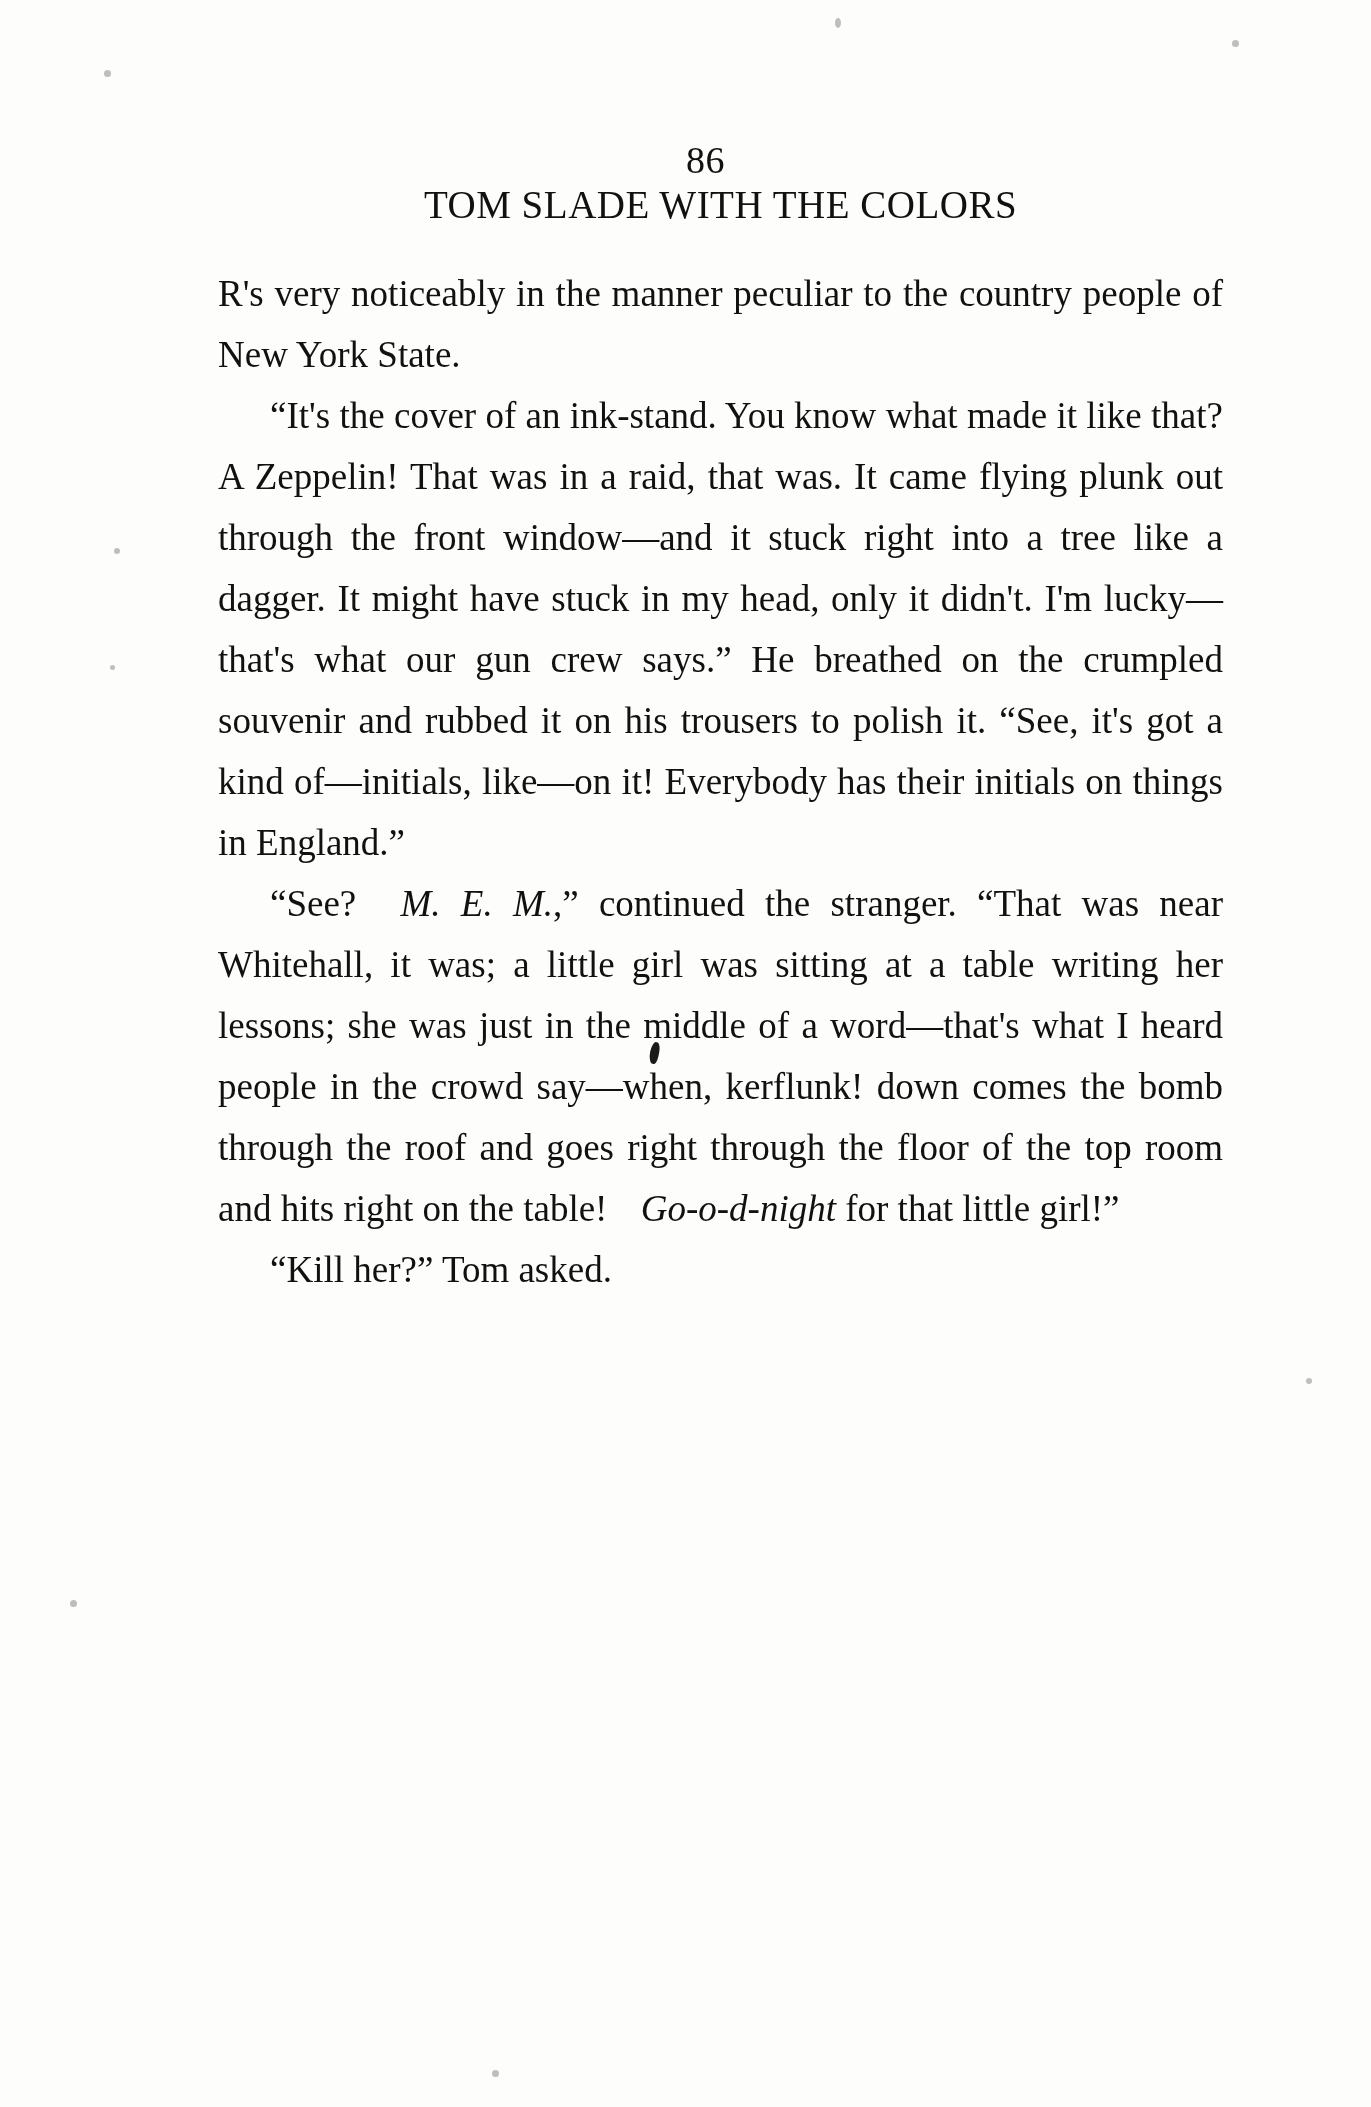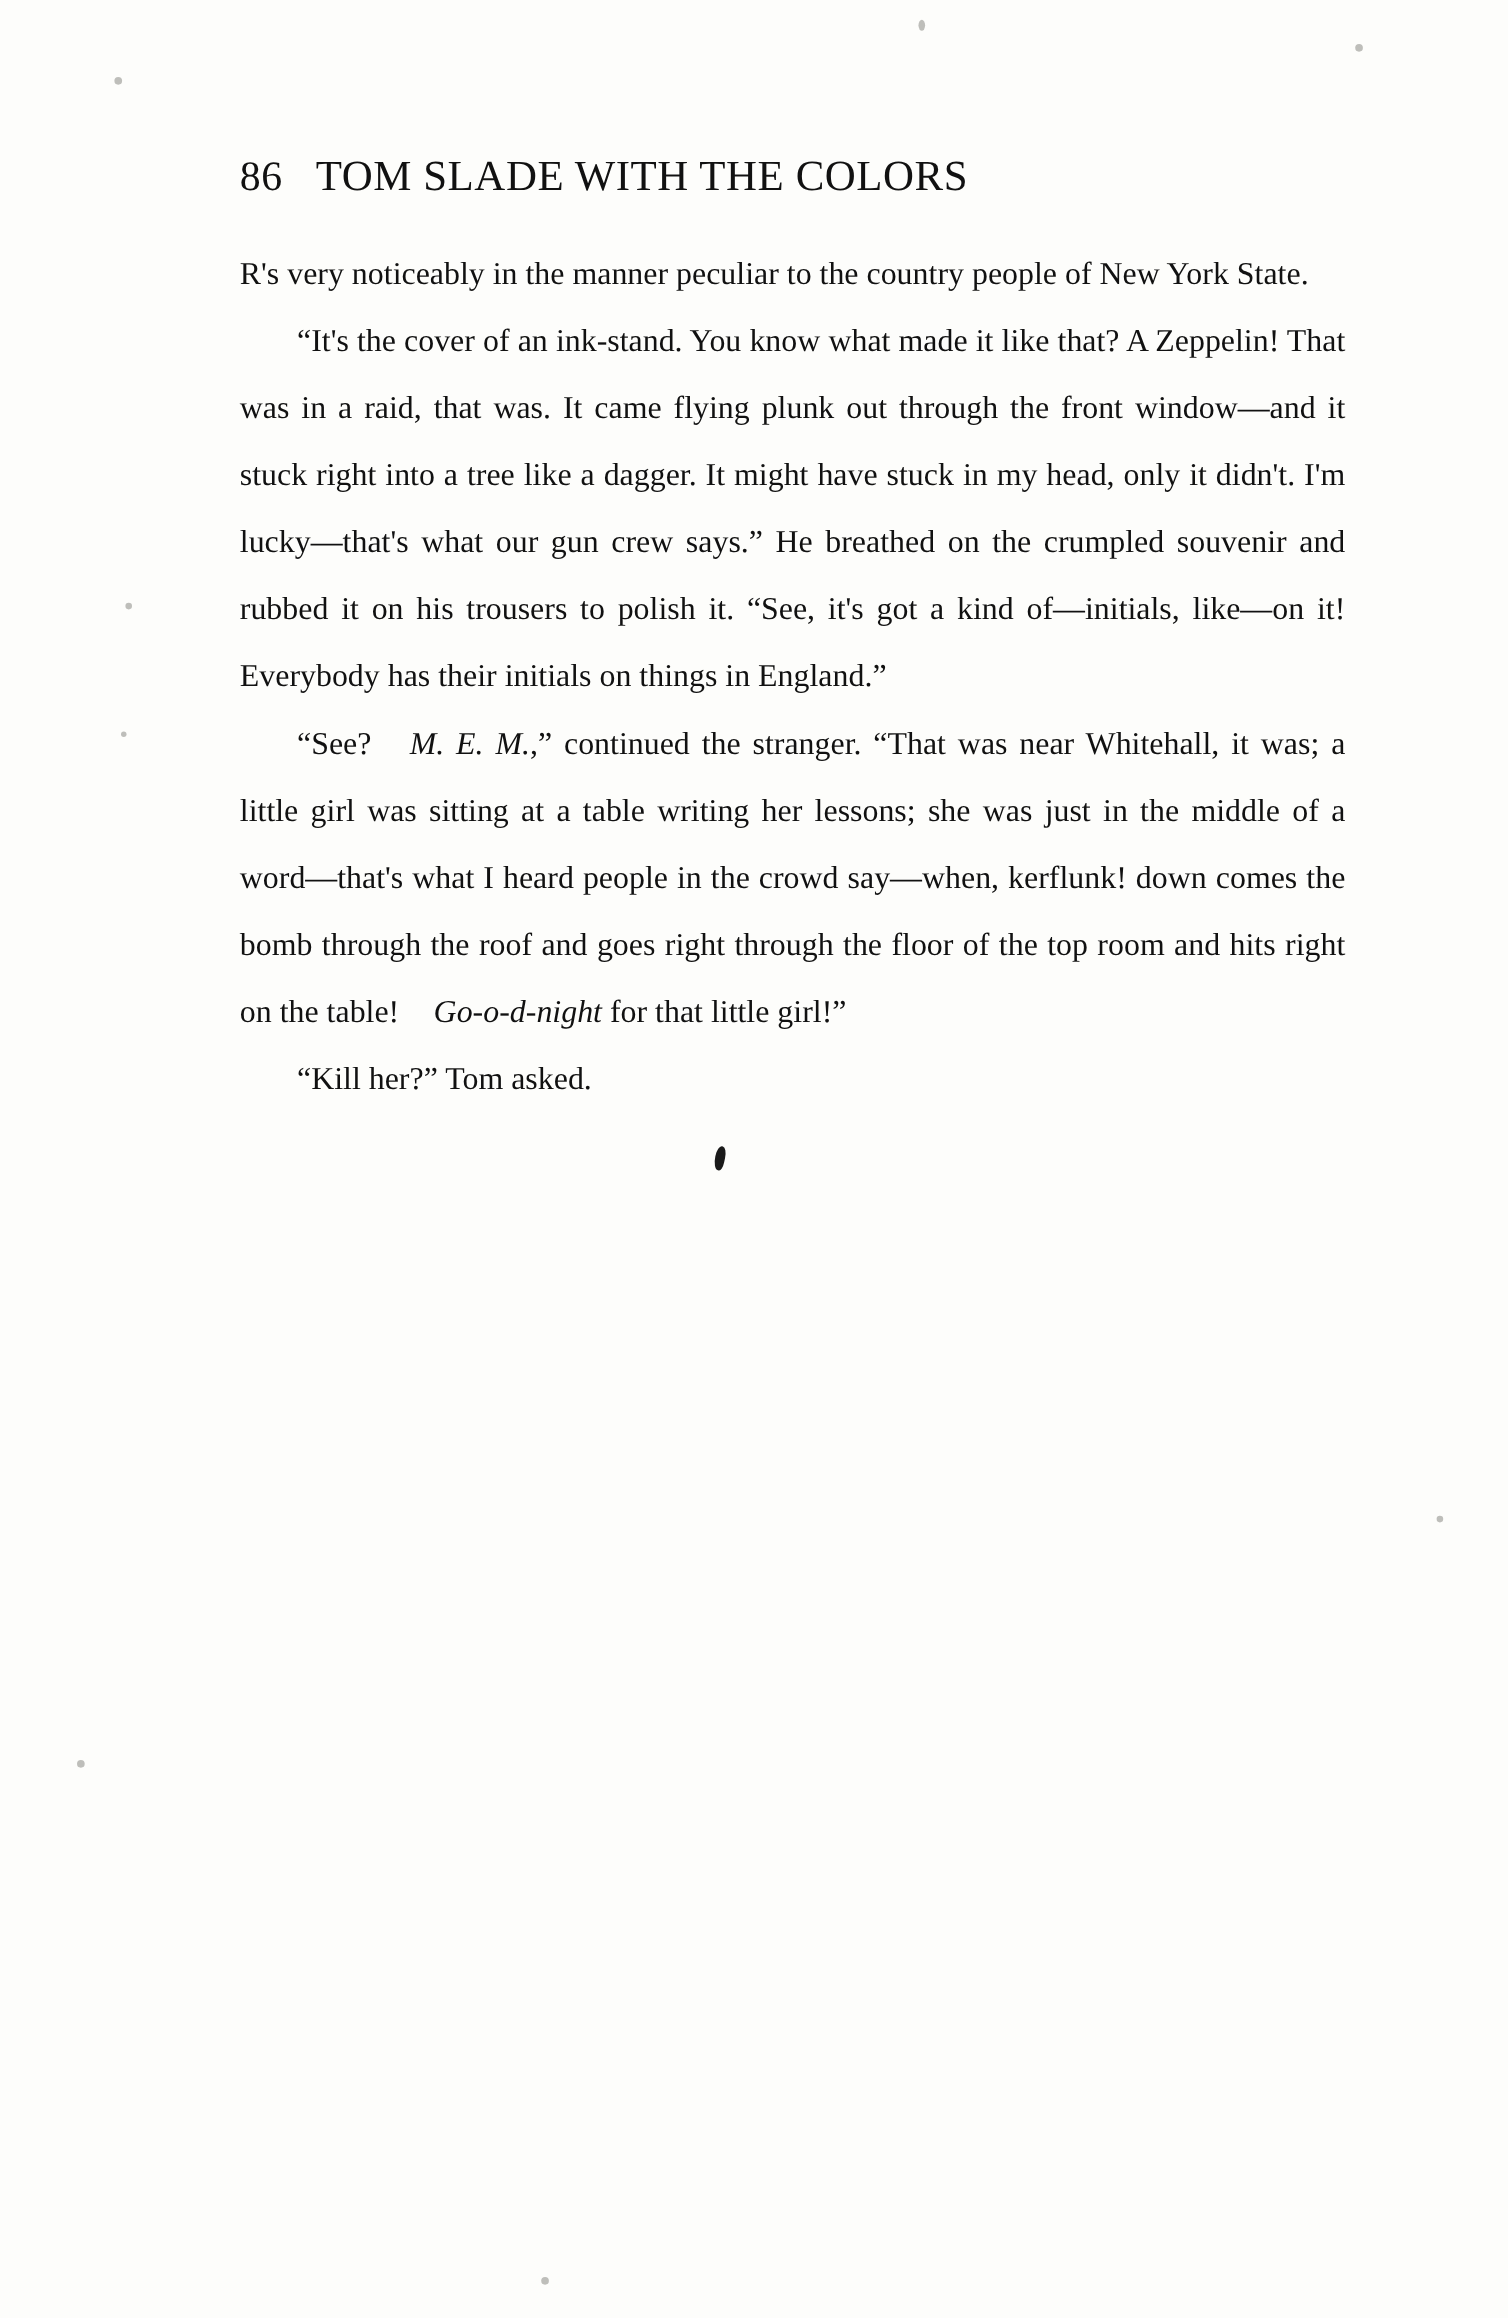--- a/index.html
+++ b/index.html
@@ -35,36 +35,37 @@
 
   .content {
     position: absolute;
     left: 218px;
     top: 138px;
     width: 1005px;
   }
 
   .page-header {
     display: flex;
-    align-items: flex-end;
+    align-items: center;
     font-size: 39px;
     letter-spacing: 0.5px;
     margin-bottom: 36px;
     white-space: nowrap;
+    flex-direction: column;
   }
   .page-number {
     font-size: 38px;
     margin-right: 30px;
   }
   .running-title {
     font-size: 39px;
   }
 
   .body-text {
-    font-size: 29px;
+    font-size: 37px;
     line-height: 61px;
     text-align: justify;
     text-justify: inter-word;
   }
 
   .para {
     margin: 0;
   }
   .para.indent {
     text-indent: 52px;

